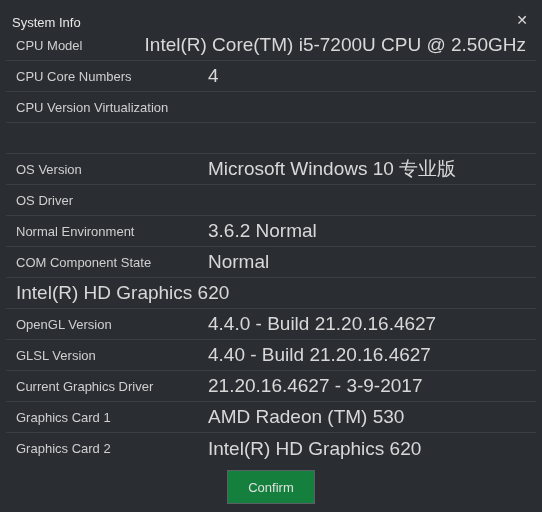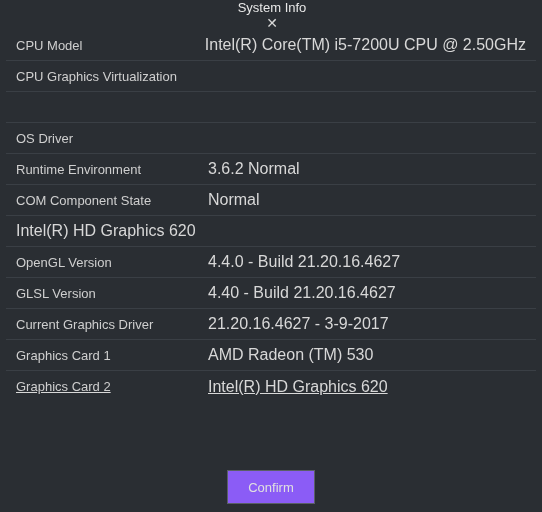--- a/index.html
+++ b/index.html
@@ -13,26 +13,25 @@
   .window {
     width: 542px;
     height: 512px;
     background: #2a2e33;
     display: flex;
     flex-direction: column;
   }
   .titlebar {
     height: 30px;
     display: flex;
-    align-items: center;
+    align-items: flex-end;
     justify-content: space-between;
     padding: 0 10px 0 12px;
     color: #e8e8e8;
     font-size: 13px;
-    flex-direction: column;
   }
   .close-btn {
     width: 20px;
     height: 20px;
     display: flex;
     align-items: center;
     justify-content: center;
     cursor: pointer;
     color: #d8d8d8;
     font-size: 14px;
@@ -43,43 +42,43 @@
     padding: 0 6px 0 6px;
     overflow: hidden;
   }
   .row {
     display: flex;
     align-items: center;
     height: 31px;
     border-bottom: 1px solid #3a3f45;
     padding: 0 10px;
   }
-  .row:last-child { border-bottom: none; text-decoration: underline; }
+  .row:last-child { border-bottom: none; }
   .label {
     width: 192px;
     color: #cfcfcf;
     font-size: 13px;
     white-space: nowrap;
   }
   .value {
     flex: 1;
     color: #d8d8d8;
-    font-size: 16px;
+    font-size: 19px;
     white-space: nowrap;
   }
   .footer {
     height: 50px;
     display: flex;
     align-items: center;
     justify-content: center;
   }
   .confirm-btn {
     min-width: 88px;
     height: 28px;
-    background: #8b5cf6;
+    background: #15803d;
     border: 1px solid #5a5f66;
     color: #e0e0e0;
     font-size: 13px;
     cursor: pointer;
     display: flex;
     align-items: center;
     justify-content: center;
     padding: 16px 16px;
   }
 </style>
@@ -93,29 +92,37 @@
       <span>✕</span>
     </div>
   </div>
 
   <div class="content">
     <div class="row">
       <div class="label">CPU Model</div>
       <div class="value">Intel(R) Core(TM) i5-7200U CPU @ 2.50GHz</div>
     </div>
     <div class="row">
-      <div class="label">CPU Graphics Virtualization</div>
+      <div class="label">CPU Core Numbers</div>
+      <div class="value">4</div>
     </div>
     <div class="row">
+      <div class="label">CPU Version Virtualization</div>
+    </div>
+    <div class="row">
+    </div>
+    <div class="row">
+      <div class="label">OS Version</div>
+      <div class="value">Microsoft Windows 10 专业版</div>
     </div>
     <div class="row">
       <div class="label">OS Driver</div>
     </div>
     <div class="row">
-      <div class="label">Runtime Environment</div>
+      <div class="label">Normal Environment</div>
       <div class="value">3.6.2 Normal</div>
     </div>
     <div class="row">
       <div class="label">COM Component State</div>
       <div class="value">Normal</div>
     </div>
     <div class="row">
       <div class="value">Intel(R) HD Graphics 620</div>
     </div>
     <div class="row">

